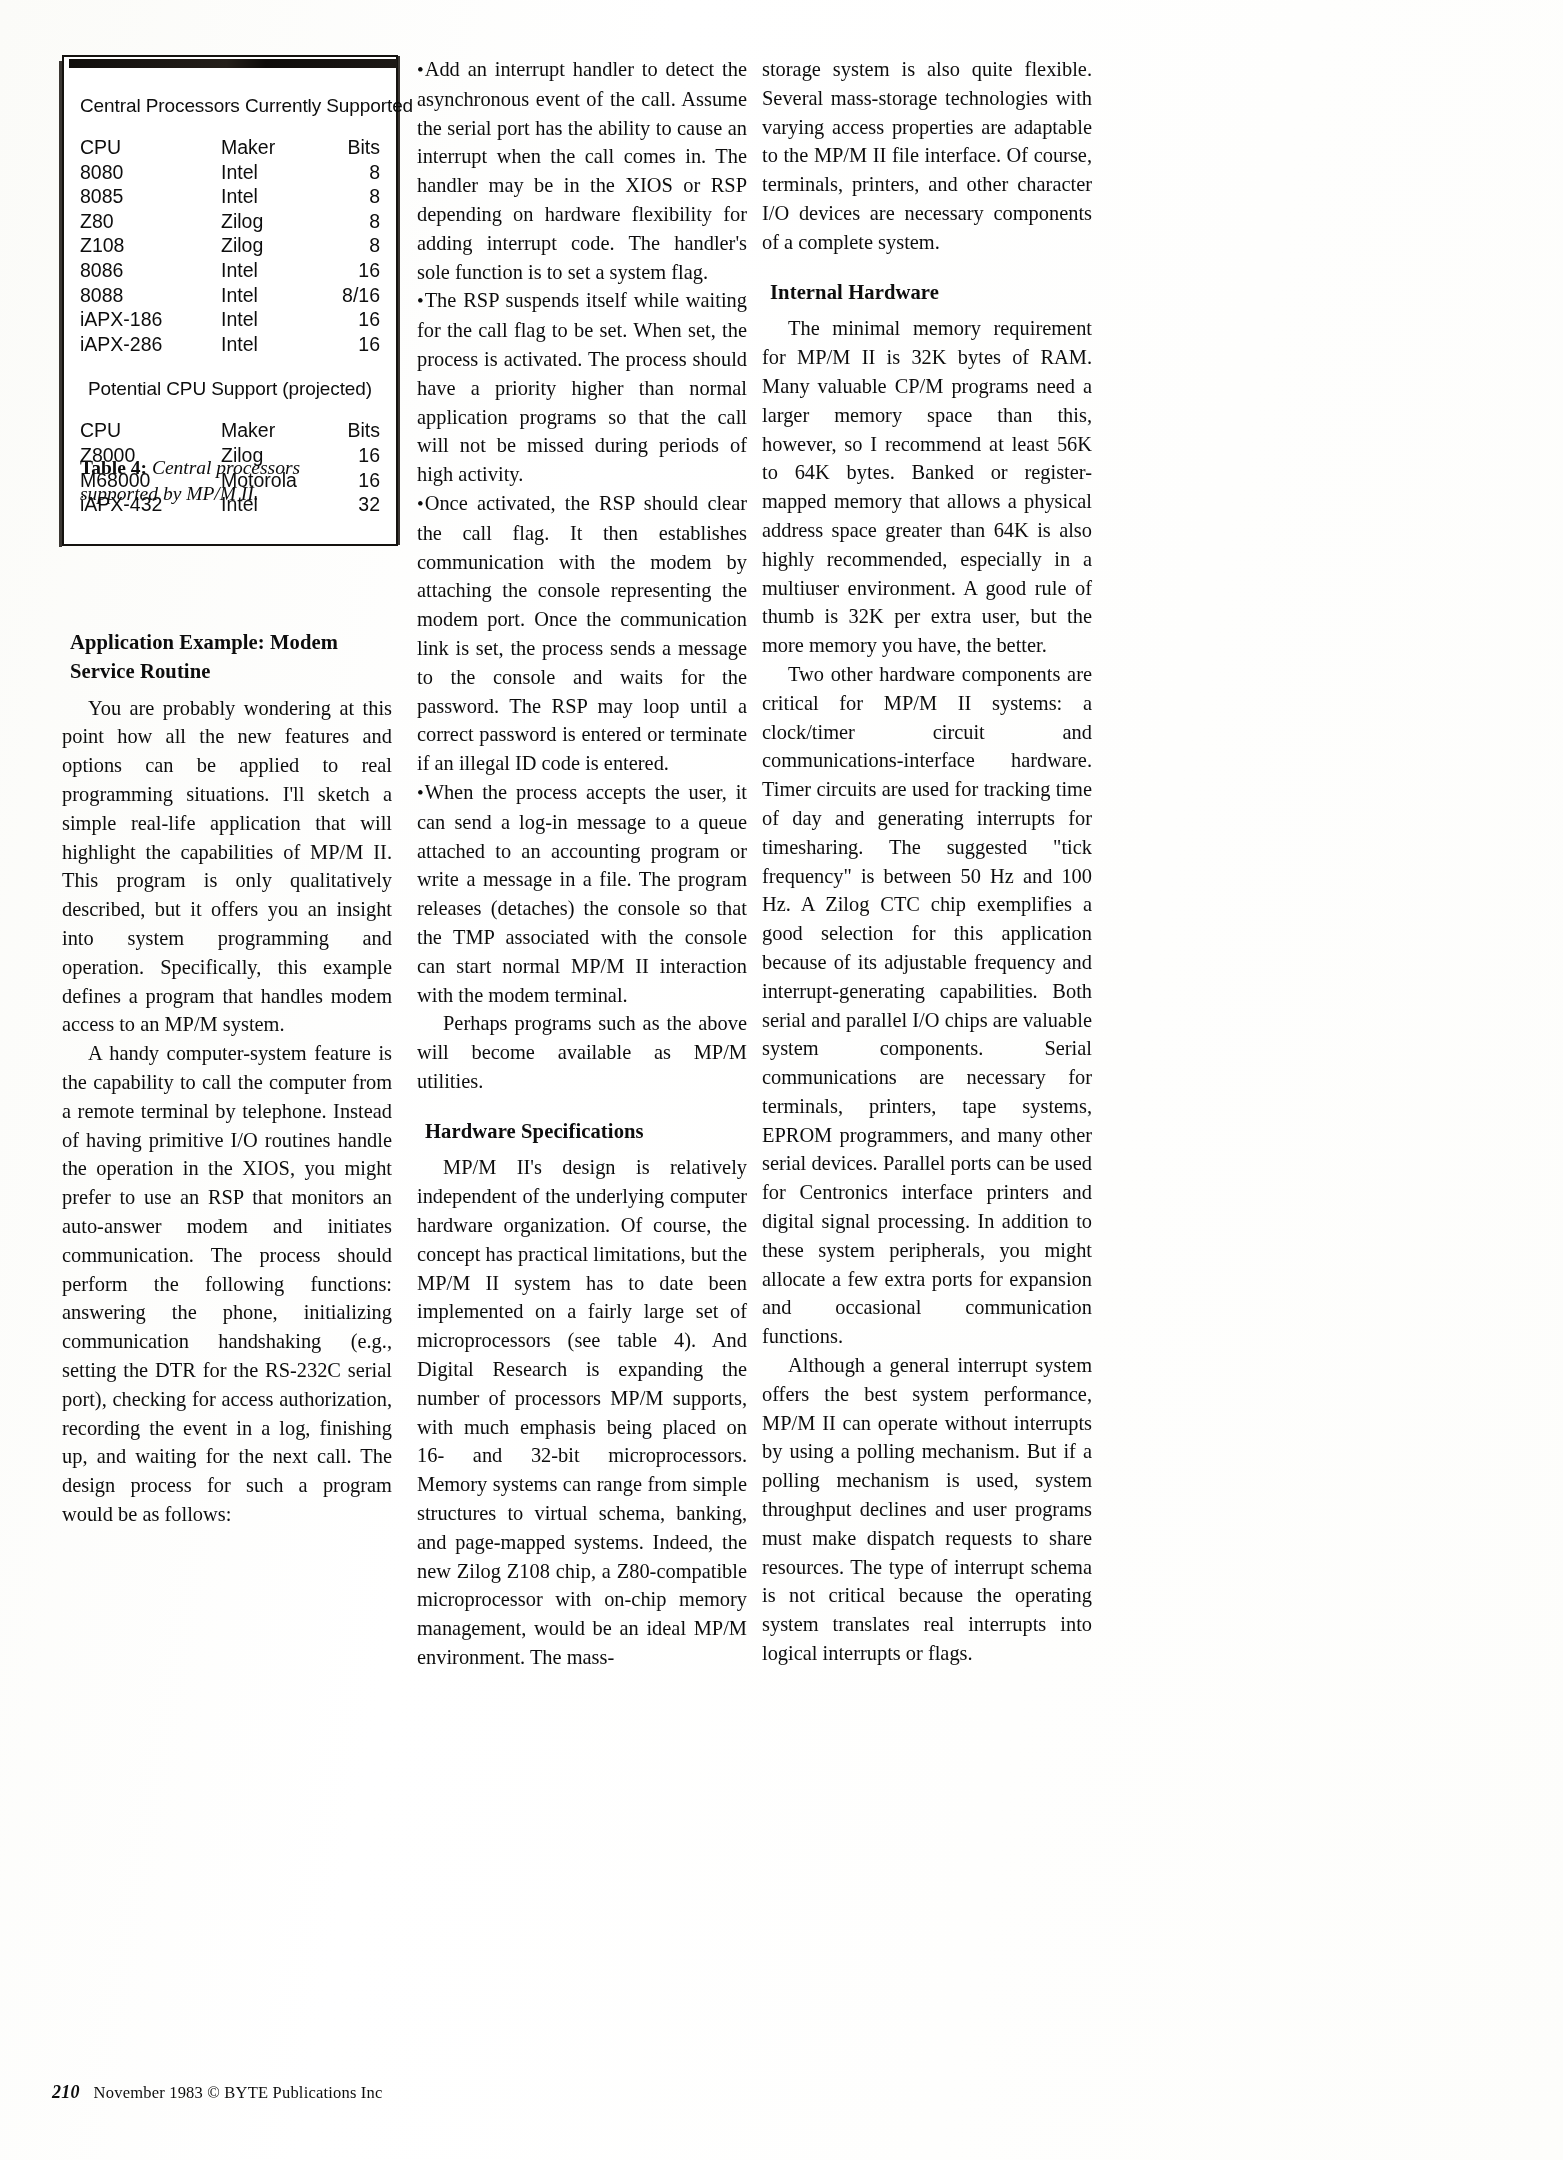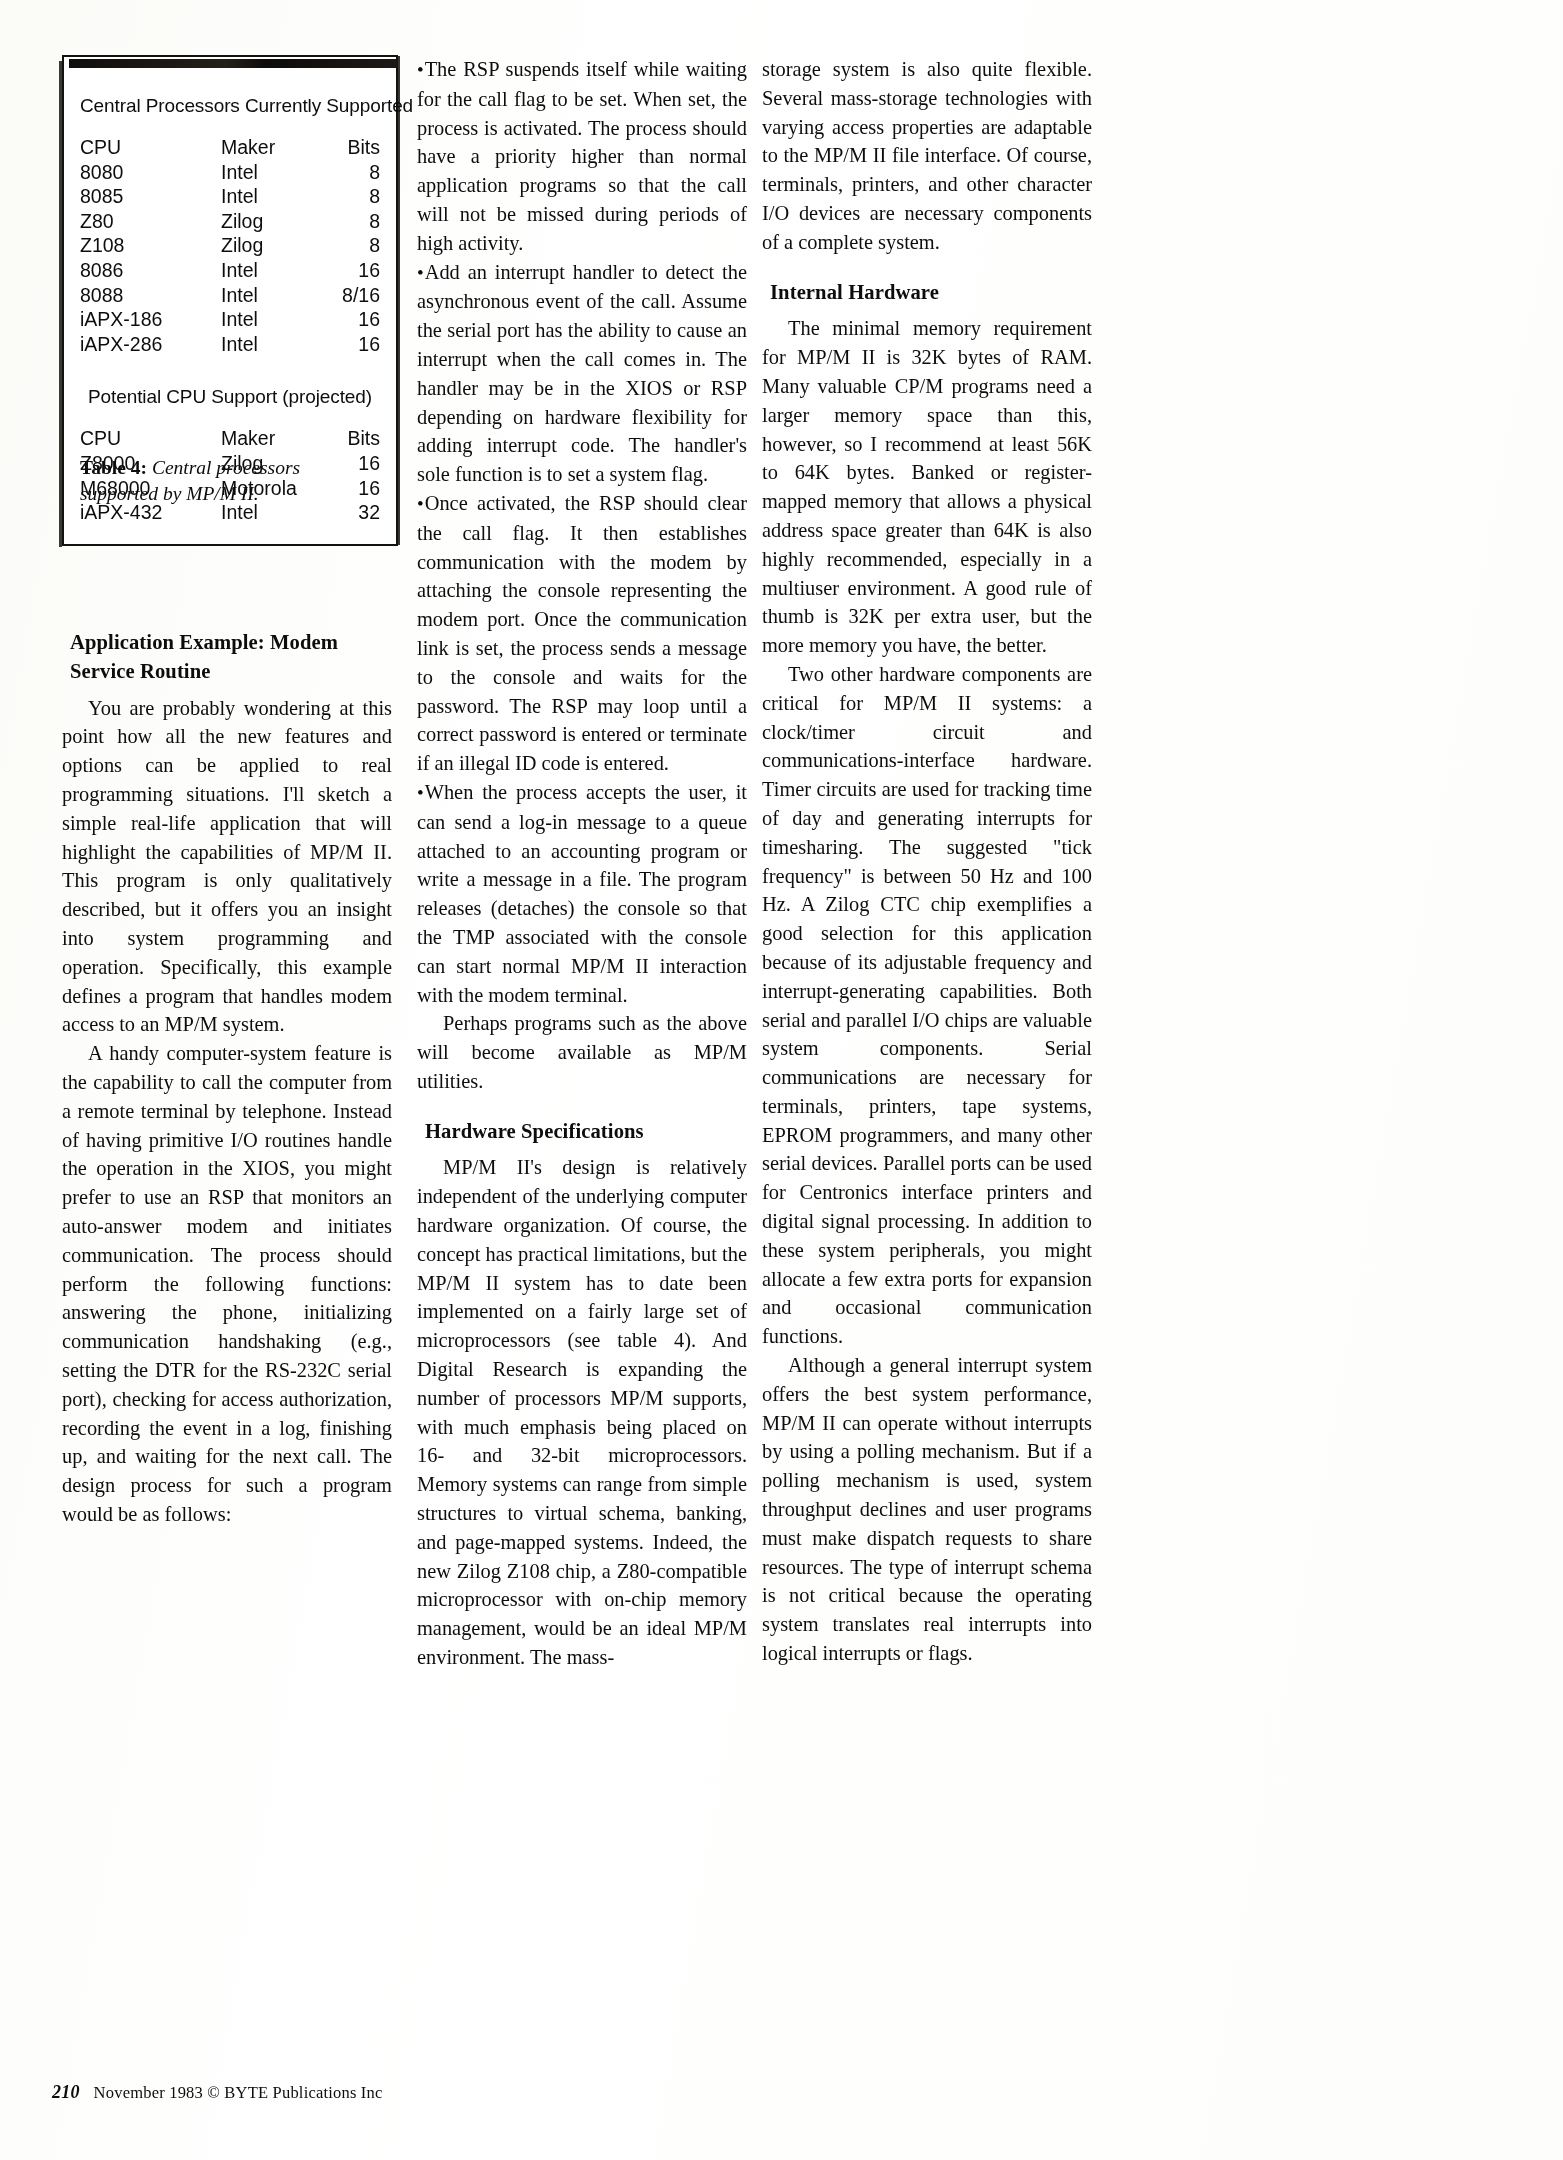--- a/index.html
+++ b/index.html
@@ -110,21 +110,21 @@
     font-family: "Liberation Sans", "DejaVu Sans", sans-serif;
   }
   .tbl-title {
     text-align: center;
     font-size: 19px;
     letter-spacing: -0.1px;
     margin: 22px 0 0 0;
     white-space: nowrap;
   }
   .tbl-title.sub {
-    margin-top: 30px;
+    margin-top: 22px;
   }
   table.cpu {
     width: 100%;
     border-collapse: collapse;
     margin-top: 18px;
     font-size: 19.5px;
     line-height: 24.6px;
   }
   table.cpu th, table.cpu td {
     padding: 0;
@@ -268,22 +268,22 @@
 <div class="cols">
 
   <div class="col col1" style="padding-top:565px;">
     <h3>Application Example: Modem Service Routine</h3>
     <p>You are probably wondering at this point how all the new features and options can be applied to real programming situations. I'll sketch a simple real-life application that will highlight the capabilities of MP/M II. This program is only qualitatively described, but it offers you an insight into system programming and operation. Specifically, this example defines a program that handles modem access to an MP/M system.</p>
     <p>A handy computer-system feature is the capability to call the computer from a remote terminal by telephone. Instead of having primitive I/O routines handle the operation in the XIOS, you might prefer to use an RSP that monitors an auto-answer modem and initiates communication. The process should perform the following functions: answering the phone, initializing communication handshaking (e.g., setting the DTR for the RS-232C serial port), checking for access authorization, recording the event in a log, finishing up, and waiting for the next call. The design process for such a program would be as follows:</p>
     <div class="spacer-sm"></div>
   </div>
 
   <div class="col col2">
+    <p class="bullet">Add an interrupt handler to detect the asynchronous event of the call. Assume the serial port has the ability to cause an interrupt when the call comes in. The handler may be in the XIOS or RSP depending on hardware flexibility for adding interrupt code. The handler's sole function is to set a system flag.</p>
     <p class="bullet">The RSP suspends itself while waiting for the call flag to be set. When set, the process is activated. The process should have a priority higher than normal application programs so that the call will not be missed during periods of high activity.</p>
-    <p class="bullet">Add an interrupt handler to detect the asynchronous event of the call. Assume the serial port has the ability to cause an interrupt when the call comes in. The handler may be in the XIOS or RSP depending on hardware flexibility for adding interrupt code. The handler's sole function is to set a system flag.</p>
     <p class="bullet">Once activated, the RSP should clear the call flag. It then establishes communication with the modem by attaching the console representing the modem port. Once the communication link is set, the process sends a message to the console and waits for the password. The RSP may loop until a correct password is entered or terminate if an illegal ID code is entered.</p>
     <p class="bullet">When the process accepts the user, it can send a log-in message to a queue attached to an accounting program or write a message in a file. The program releases (detaches) the console so that the TMP associated with the console can start normal MP/M II interaction with the modem terminal.</p>
     <p>Perhaps programs such as the above will become available as MP/M utilities.</p>
     <div class="spacer-sm"></div>
     <h3>Hardware Specifications</h3>
     <p>MP/M II's design is relatively independent of the underlying computer hardware organization. Of course, the concept has practical limitations, but the MP/M II system has to date been implemented on a fairly large set of microprocessors (see table 4). And Digital Research is expanding the number of processors MP/M supports, with much emphasis being placed on 16- and 32-bit microprocessors. Memory systems can range from simple structures to virtual schema, banking, and page-mapped systems. Indeed, the new Zilog Z108 chip, a Z80-compatible microprocessor with on-chip memory management, would be an ideal MP/M environment. The mass-</p>
   </div>
 
   <div class="col col3">
     <p class="noindent">storage system is also quite flexible. Several mass-storage technologies with varying access properties are adaptable to the MP/M II file interface. Of course, terminals, printers, and other character I/O devices are necessary components of a complete system.</p>

